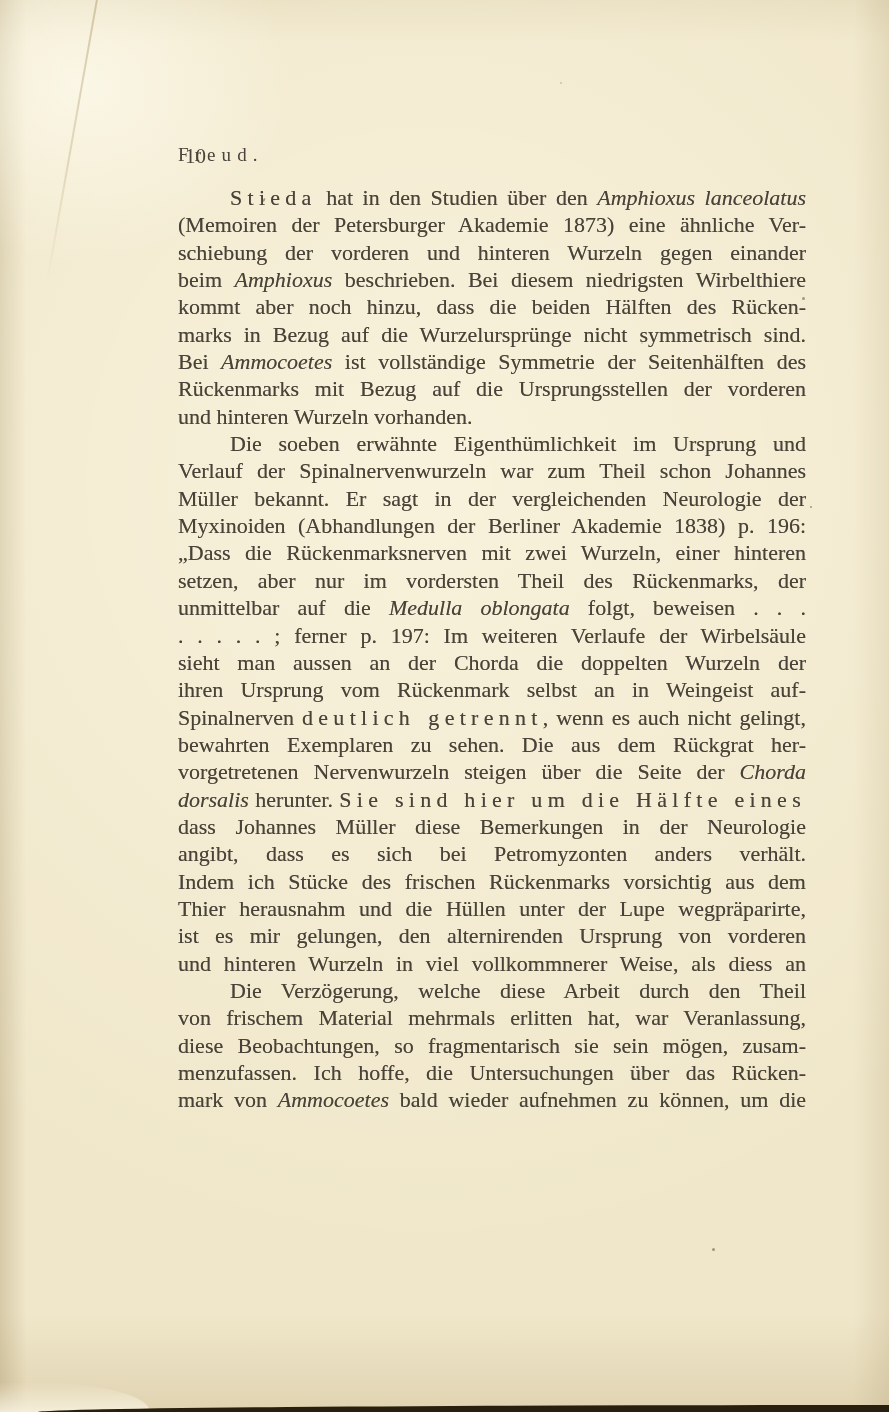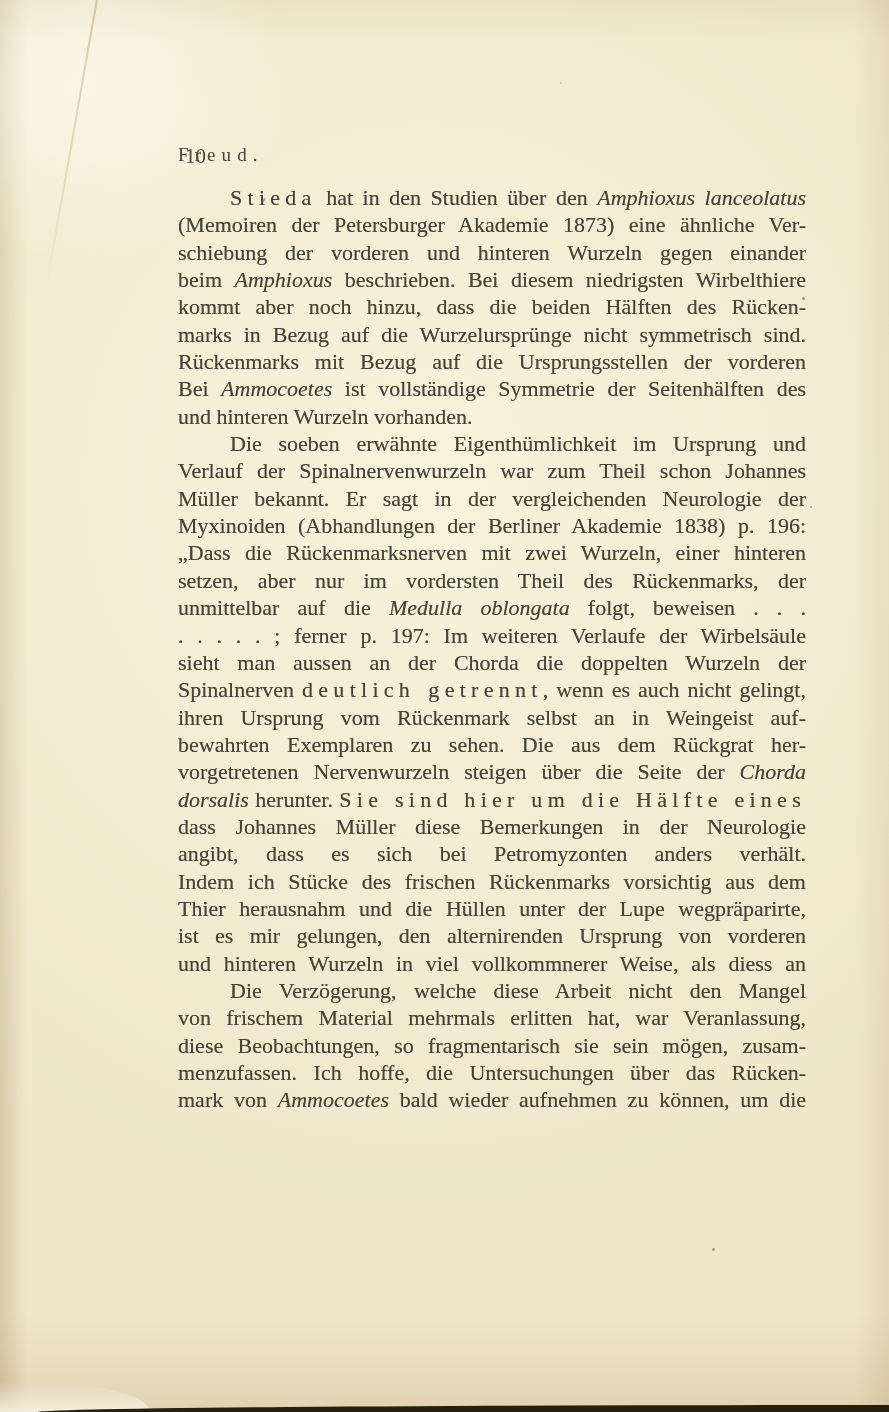--- a/index.html
+++ b/index.html
@@ -90,48 +90,48 @@
   </div>
 
   <div class="text-block">
       <div class="paragraph">
         <div class="line indent"><span class="seg-spaced">Stieda</span><span class="seg-roman"> hat in den Studien über den </span><span class="seg-italic">Amphioxus lanceolatus</span></div>
         <div class="line"><span class="seg-roman">(Memoiren der Petersburger Akademie 1873) eine ähnliche Ver-</span></div>
         <div class="line"><span class="seg-roman">schiebung der vorderen und hinteren Wurzeln gegen einander</span></div>
         <div class="line"><span class="seg-roman">beim </span><span class="seg-italic">Amphioxus</span><span class="seg-roman"> beschrieben. Bei diesem niedrigsten Wirbelthiere</span></div>
         <div class="line"><span class="seg-roman">kommt aber noch hinzu, dass die beiden Hälften des Rücken-</span></div>
         <div class="line"><span class="seg-roman">marks in Bezug auf die Wurzelursprünge nicht symmetrisch sind.</span></div>
+        <div class="line"><span class="seg-roman">Bei </span><span class="seg-italic">Ammocoetes</span><span class="seg-roman"> ist vollständige Symmetrie der Seitenhälften des</span></div>
         <div class="line"><span class="seg-roman">Rückenmarks mit Bezug auf die Ursprungsstellen der vorderen</span></div>
-        <div class="line"><span class="seg-roman">Bei </span><span class="seg-italic">Ammocoetes</span><span class="seg-roman"> ist vollständige Symmetrie der Seitenhälften des</span></div>
         <div class="line no-justify"><span class="seg-roman">und hinteren Wurzeln vorhanden.</span></div>
       </div>
       <div class="paragraph">
         <div class="line indent"><span class="seg-roman">Die soeben erwähnte Eigenthümlichkeit im Ursprung und</span></div>
         <div class="line"><span class="seg-roman">Verlauf der Spinalnervenwurzeln war zum Theil schon Johannes</span></div>
         <div class="line"><span class="seg-roman">Müller bekannt. Er sagt in der vergleichenden Neurologie der</span></div>
         <div class="line"><span class="seg-roman">Myxinoiden (Abhandlungen der Berliner Akademie 1838) p. 196:</span></div>
         <div class="line"><span class="seg-roman">„Dass die Rückenmarksnerven mit zwei Wurzeln, einer hinteren</span></div>
         <div class="line"><span class="seg-roman">setzen, aber nur im vordersten Theil des Rückenmarks, der</span></div>
         <div class="line"><span class="seg-roman">unmittelbar auf die </span><span class="seg-italic">Medulla oblongata</span><span class="seg-roman"> folgt, beweisen . . .</span></div>
         <div class="line"><span class="seg-roman">. . . . . ; ferner p. 197: Im weiteren Verlaufe der Wirbelsäule</span></div>
         <div class="line"><span class="seg-roman">sieht man aussen an der Chorda die doppelten Wurzeln der</span></div>
+        <div class="line"><span class="seg-roman">ihren Ursprung vom Rückenmark selbst an in Weingeist auf-</span></div>
         <div class="line"><span class="seg-roman">Spinalnerven </span><span class="seg-spaced">deutlich getrennt</span><span class="seg-roman">, wenn es auch nicht gelingt,</span></div>
-        <div class="line"><span class="seg-roman">ihren Ursprung vom Rückenmark selbst an in Weingeist auf-</span></div>
         <div class="line"><span class="seg-roman">bewahrten Exemplaren zu sehen. Die aus dem Rückgrat her-</span></div>
         <div class="line"><span class="seg-roman">vorgetretenen Nervenwurzeln steigen über die Seite der </span><span class="seg-italic">Chorda</span></div>
         <div class="line"><span class="seg-italic">dorsalis</span><span class="seg-roman"> herunter. </span><span class="seg-spaced">Sie sind hier um die Hälfte eines</span></div>
         <div class="line"><span class="seg-roman">dass Johannes Müller diese Bemerkungen in der Neurologie</span></div>
         <div class="line"><span class="seg-roman">angibt, dass es sich bei Petromyzonten anders verhält.</span></div>
         <div class="line"><span class="seg-roman">Indem ich Stücke des frischen Rückenmarks vorsichtig aus dem</span></div>
         <div class="line"><span class="seg-roman">Thier herausnahm und die Hüllen unter der Lupe wegpräparirte,</span></div>
         <div class="line"><span class="seg-roman">ist es mir gelungen, den alternirenden Ursprung von vorderen</span></div>
         <div class="line"><span class="seg-roman">und hinteren Wurzeln in viel vollkommnerer Weise, als diess an</span></div>
       </div>
       <div class="paragraph">
-        <div class="line indent"><span class="seg-roman">Die Verzögerung, welche diese Arbeit nicht den Mangel</span></div>
+        <div class="line indent"><span class="seg-roman">Die Verzögerung, welche diese Arbeit durch den Theil</span></div>
         <div class="line"><span class="seg-roman">von frischem Material mehrmals erlitten hat, war Veranlassung,</span></div>
         <div class="line"><span class="seg-roman">diese Beobachtungen, so fragmentarisch sie sein mögen, zusam-</span></div>
         <div class="line"><span class="seg-roman">menzufassen. Ich hoffe, die Untersuchungen über das Rücken-</span></div>
         <div class="line"><span class="seg-roman">mark von </span><span class="seg-italic">Ammocoetes</span><span class="seg-roman"> bald wieder aufnehmen zu können, um die</span></div>
       </div>
     </div>
 
   <div class="speck" style="left:263px; top:198px; width:2px; height:4px; transform:rotate(30deg);"></div>
   <div class="speck" style="left:802px; top:297px;"></div>
   <div class="speck" style="left:810px; top:506px; width:2px; height:2px;"></div>

